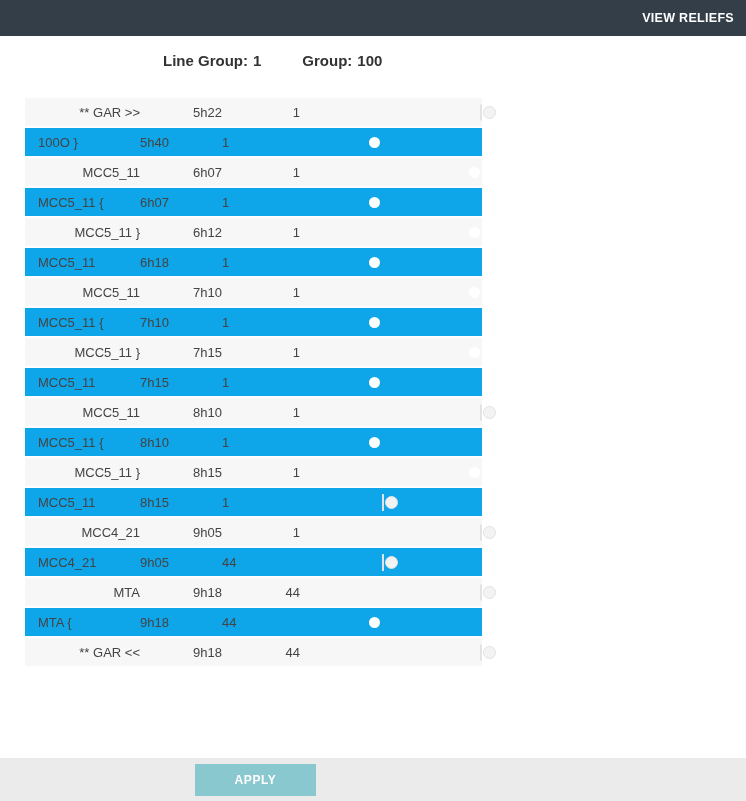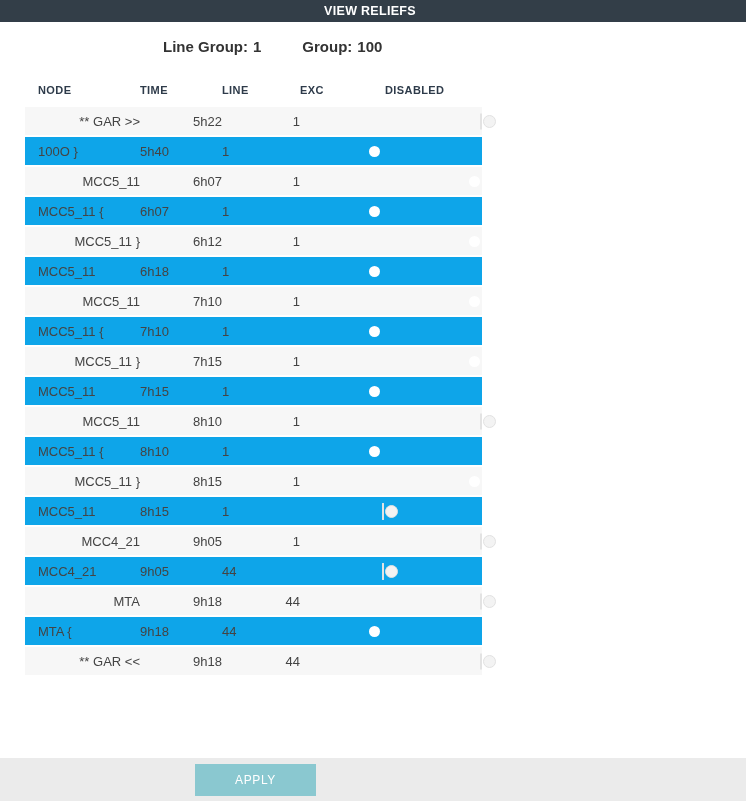--- a/index.html
+++ b/index.html
@@ -10,22 +10,22 @@
     --footer-strip:#ebebeb;
     --header-text:#2e3b4a;
     --row-text:#444444;
   }
   *{box-sizing:border-box;margin:0;padding:0;}
   html,body{width:746px;height:801px;background:#ffffff;overflow:hidden;
     font-family:"Liberation Sans","DejaVu Sans",sans-serif;}
   .page{position:relative;width:746px;height:801px;background:#fff;}
 
   
-  .top-bar{height:22px;background:var(--top-bar);display:flex;align-items:center;
-    justify-content:center;padding-right:6px;}
+  .top-bar{height:36px;background:var(--top-bar);display:flex;align-items:center;
+    justify-content:flex-end;padding-right:12px;}
   .view-reliefs{color:#ffffff;font-weight:700;font-size:12.5px;letter-spacing:.3px;
     cursor:pointer;white-space:nowrap;}
 
   
   .subheader{margin:16px 0 9px 163px;display:flex;gap:41px;
     font-size:15px;font-weight:700;color:#333;}
   .subheader .pair{display:flex;gap:5px;white-space:nowrap;}
 
   
   .table{margin:29px 0 0 25px;width:457px;}
@@ -47,21 +47,21 @@
     border-radius:50%;background:#fff;top:2.5px;right:2.5px;}
   .toggle.off{background:#fdfdfd;border:1px solid #e3e3e3;}
   .toggle.off::after{content:'';position:absolute;width:11px;height:11px;
     border-radius:50%;background:#f3f3f3;border:1px solid #e2e2e2;
     top:1px;left:2px;}
 
   
   .footer-strip{position:absolute;left:0;bottom:0;width:746px;height:43px;
     background:var(--footer-strip);}
   .apply-btn{position:absolute;left:195px;top:6px;width:121px;height:32px;
-    background:var(--apply-button);border:none;color:#ffffff;font-weight:400;
+    background:var(--apply-button);border:none;color:#ffffff;font-weight:700;
     font-size:12px;letter-spacing:.6px;cursor:pointer;
     font-family:"Liberation Sans","DejaVu Sans",sans-serif;}
 </style>
 </head>
 <body>
 
 <div class="page">
 
   <div class="top-bar">
     <span class="view-reliefs">VIEW RELIEFS</span>
@@ -72,27 +72,20 @@
       <span>Line Group:</span>
       <span>1</span>
     </div>
     <div class="pair">
       <span>Group:</span>
       <span>100</span>
     </div>
   </div>
 
   <div class="table">
-    <div class="grid-row thead">
-      <span>NODE</span>
-      <span>TIME</span>
-      <span>LINE</span>
-      <span>EXC</span>
-      <span>DISABLED</span>
-    </div>
     <div id="table-body">
         <div class="grid-row trow odd">
       <span>** GAR &gt;&gt;</span>
       <span>5h22</span>
       <span>1</span>
       <span></span>
       <span><span class="toggle off"></span></span>
     </div>
         <div class="grid-row trow even">
       <span>100O }</span>

